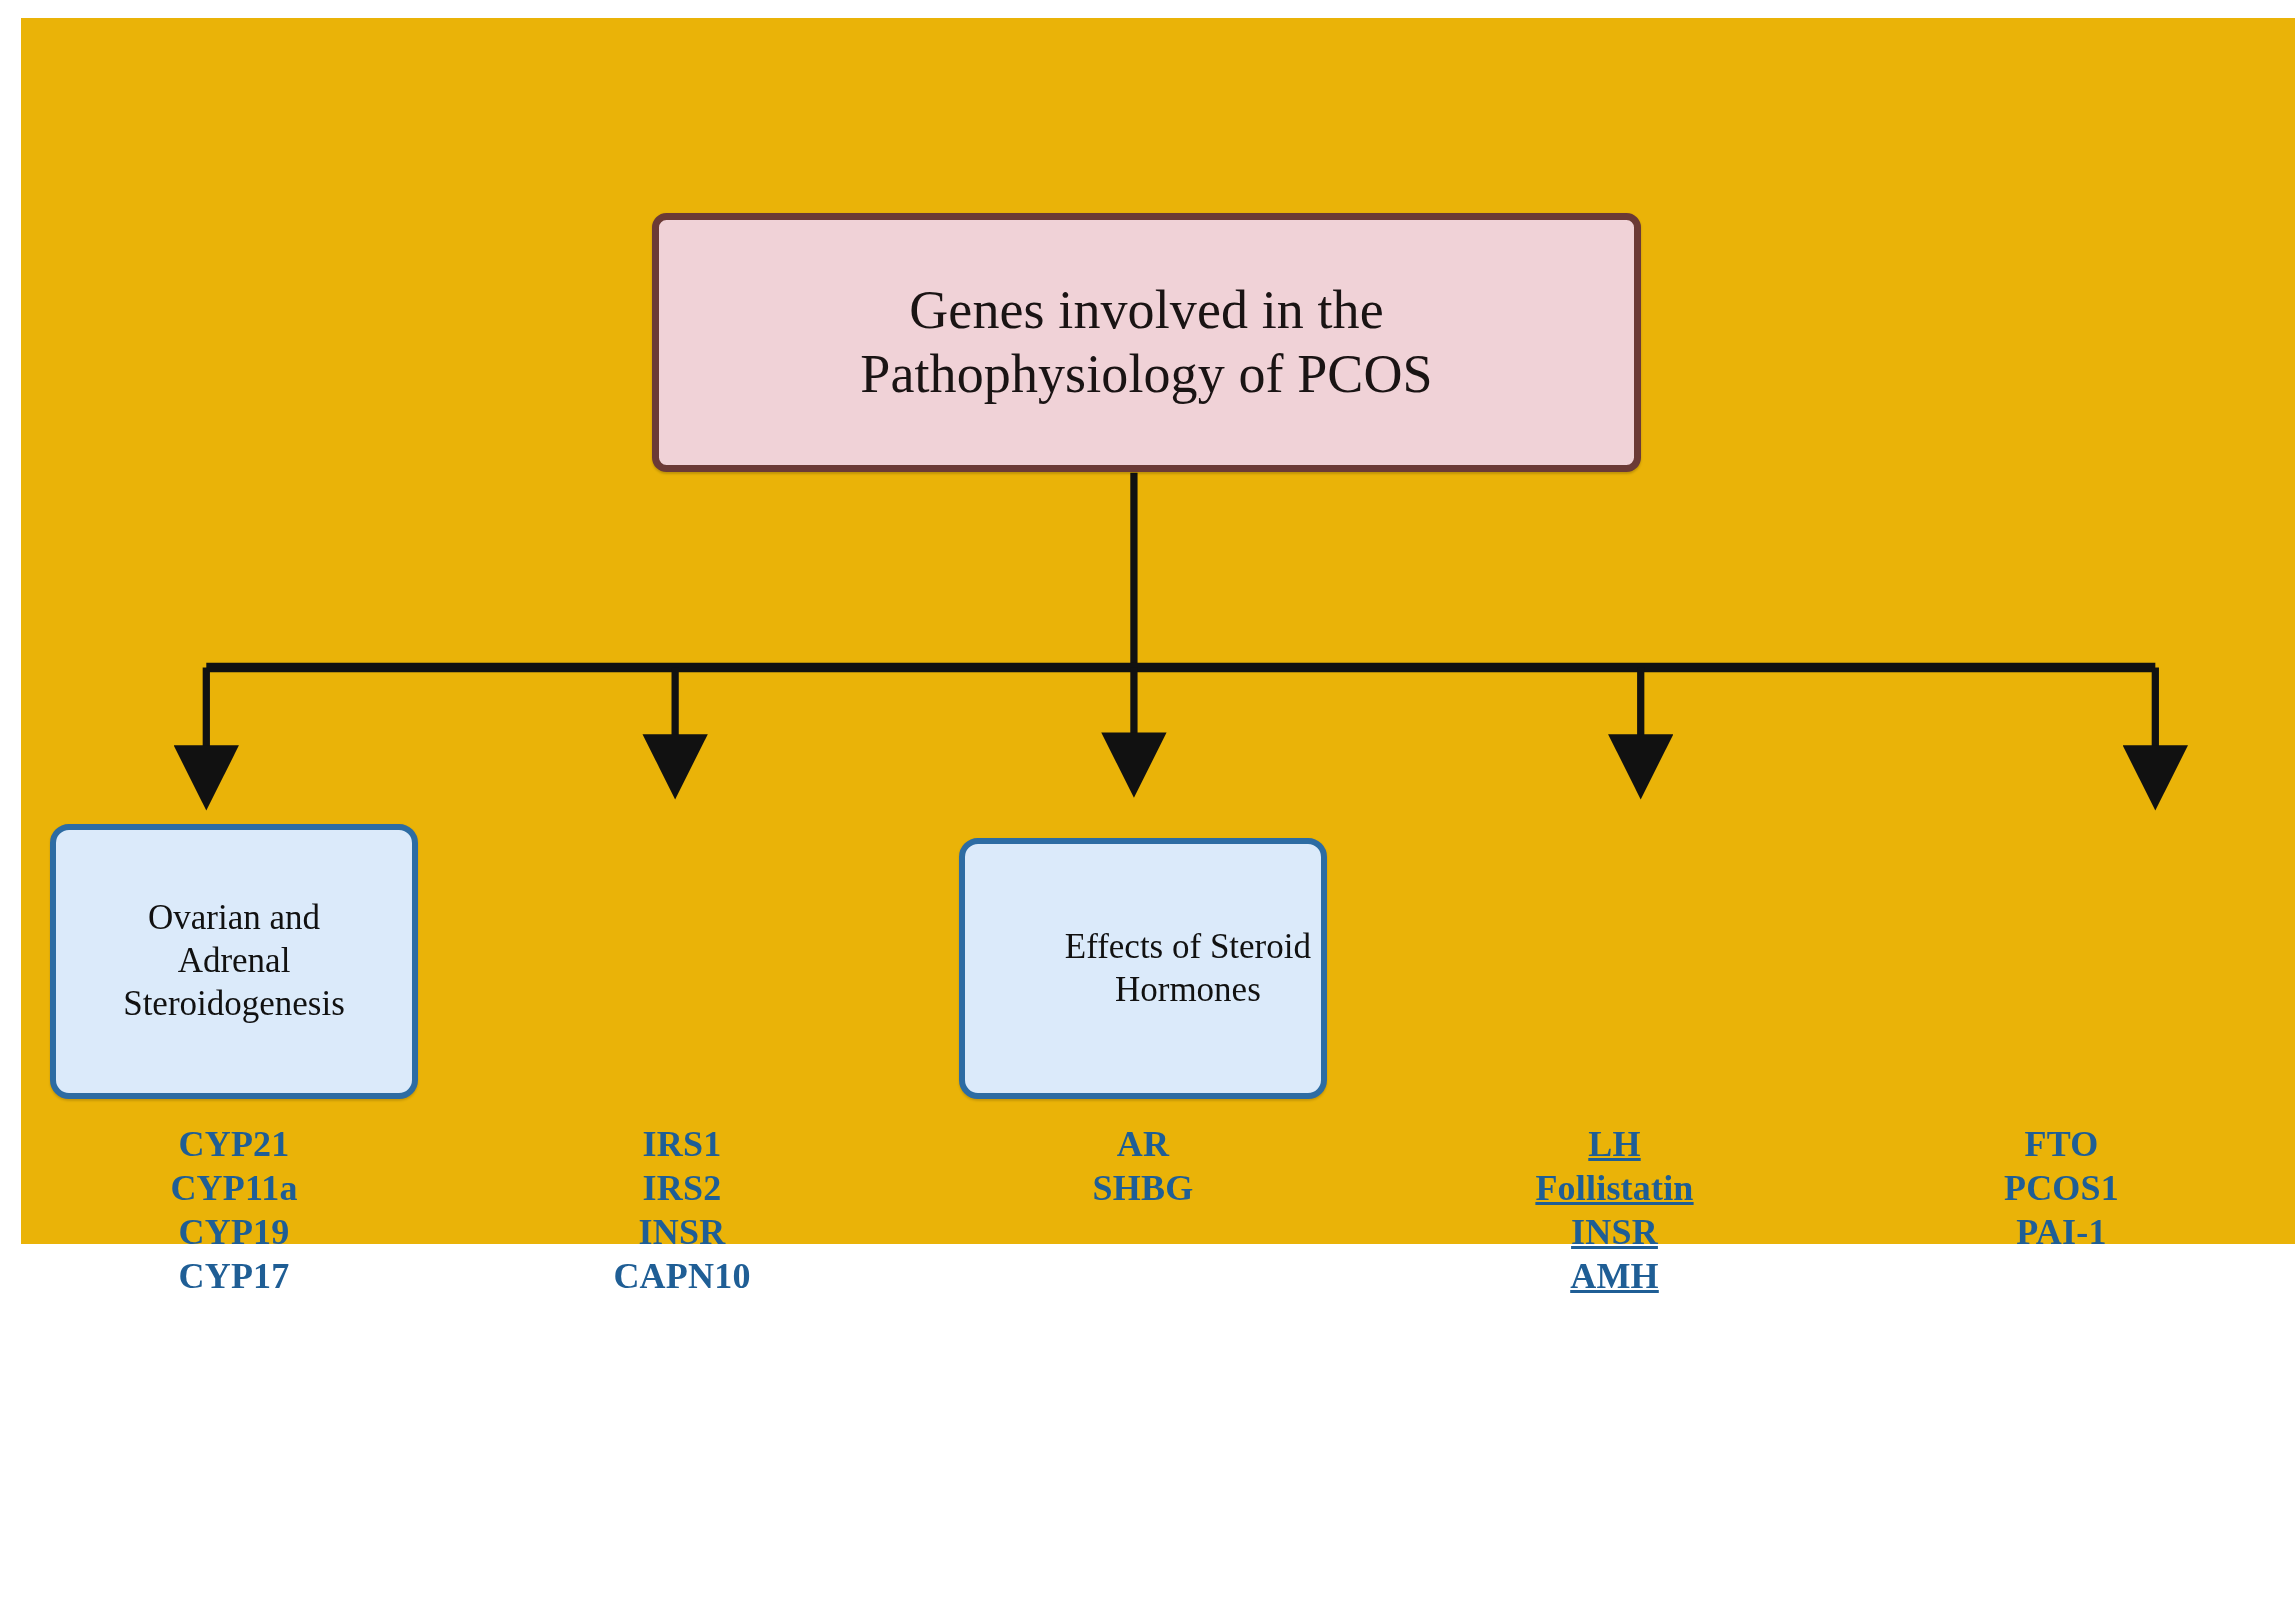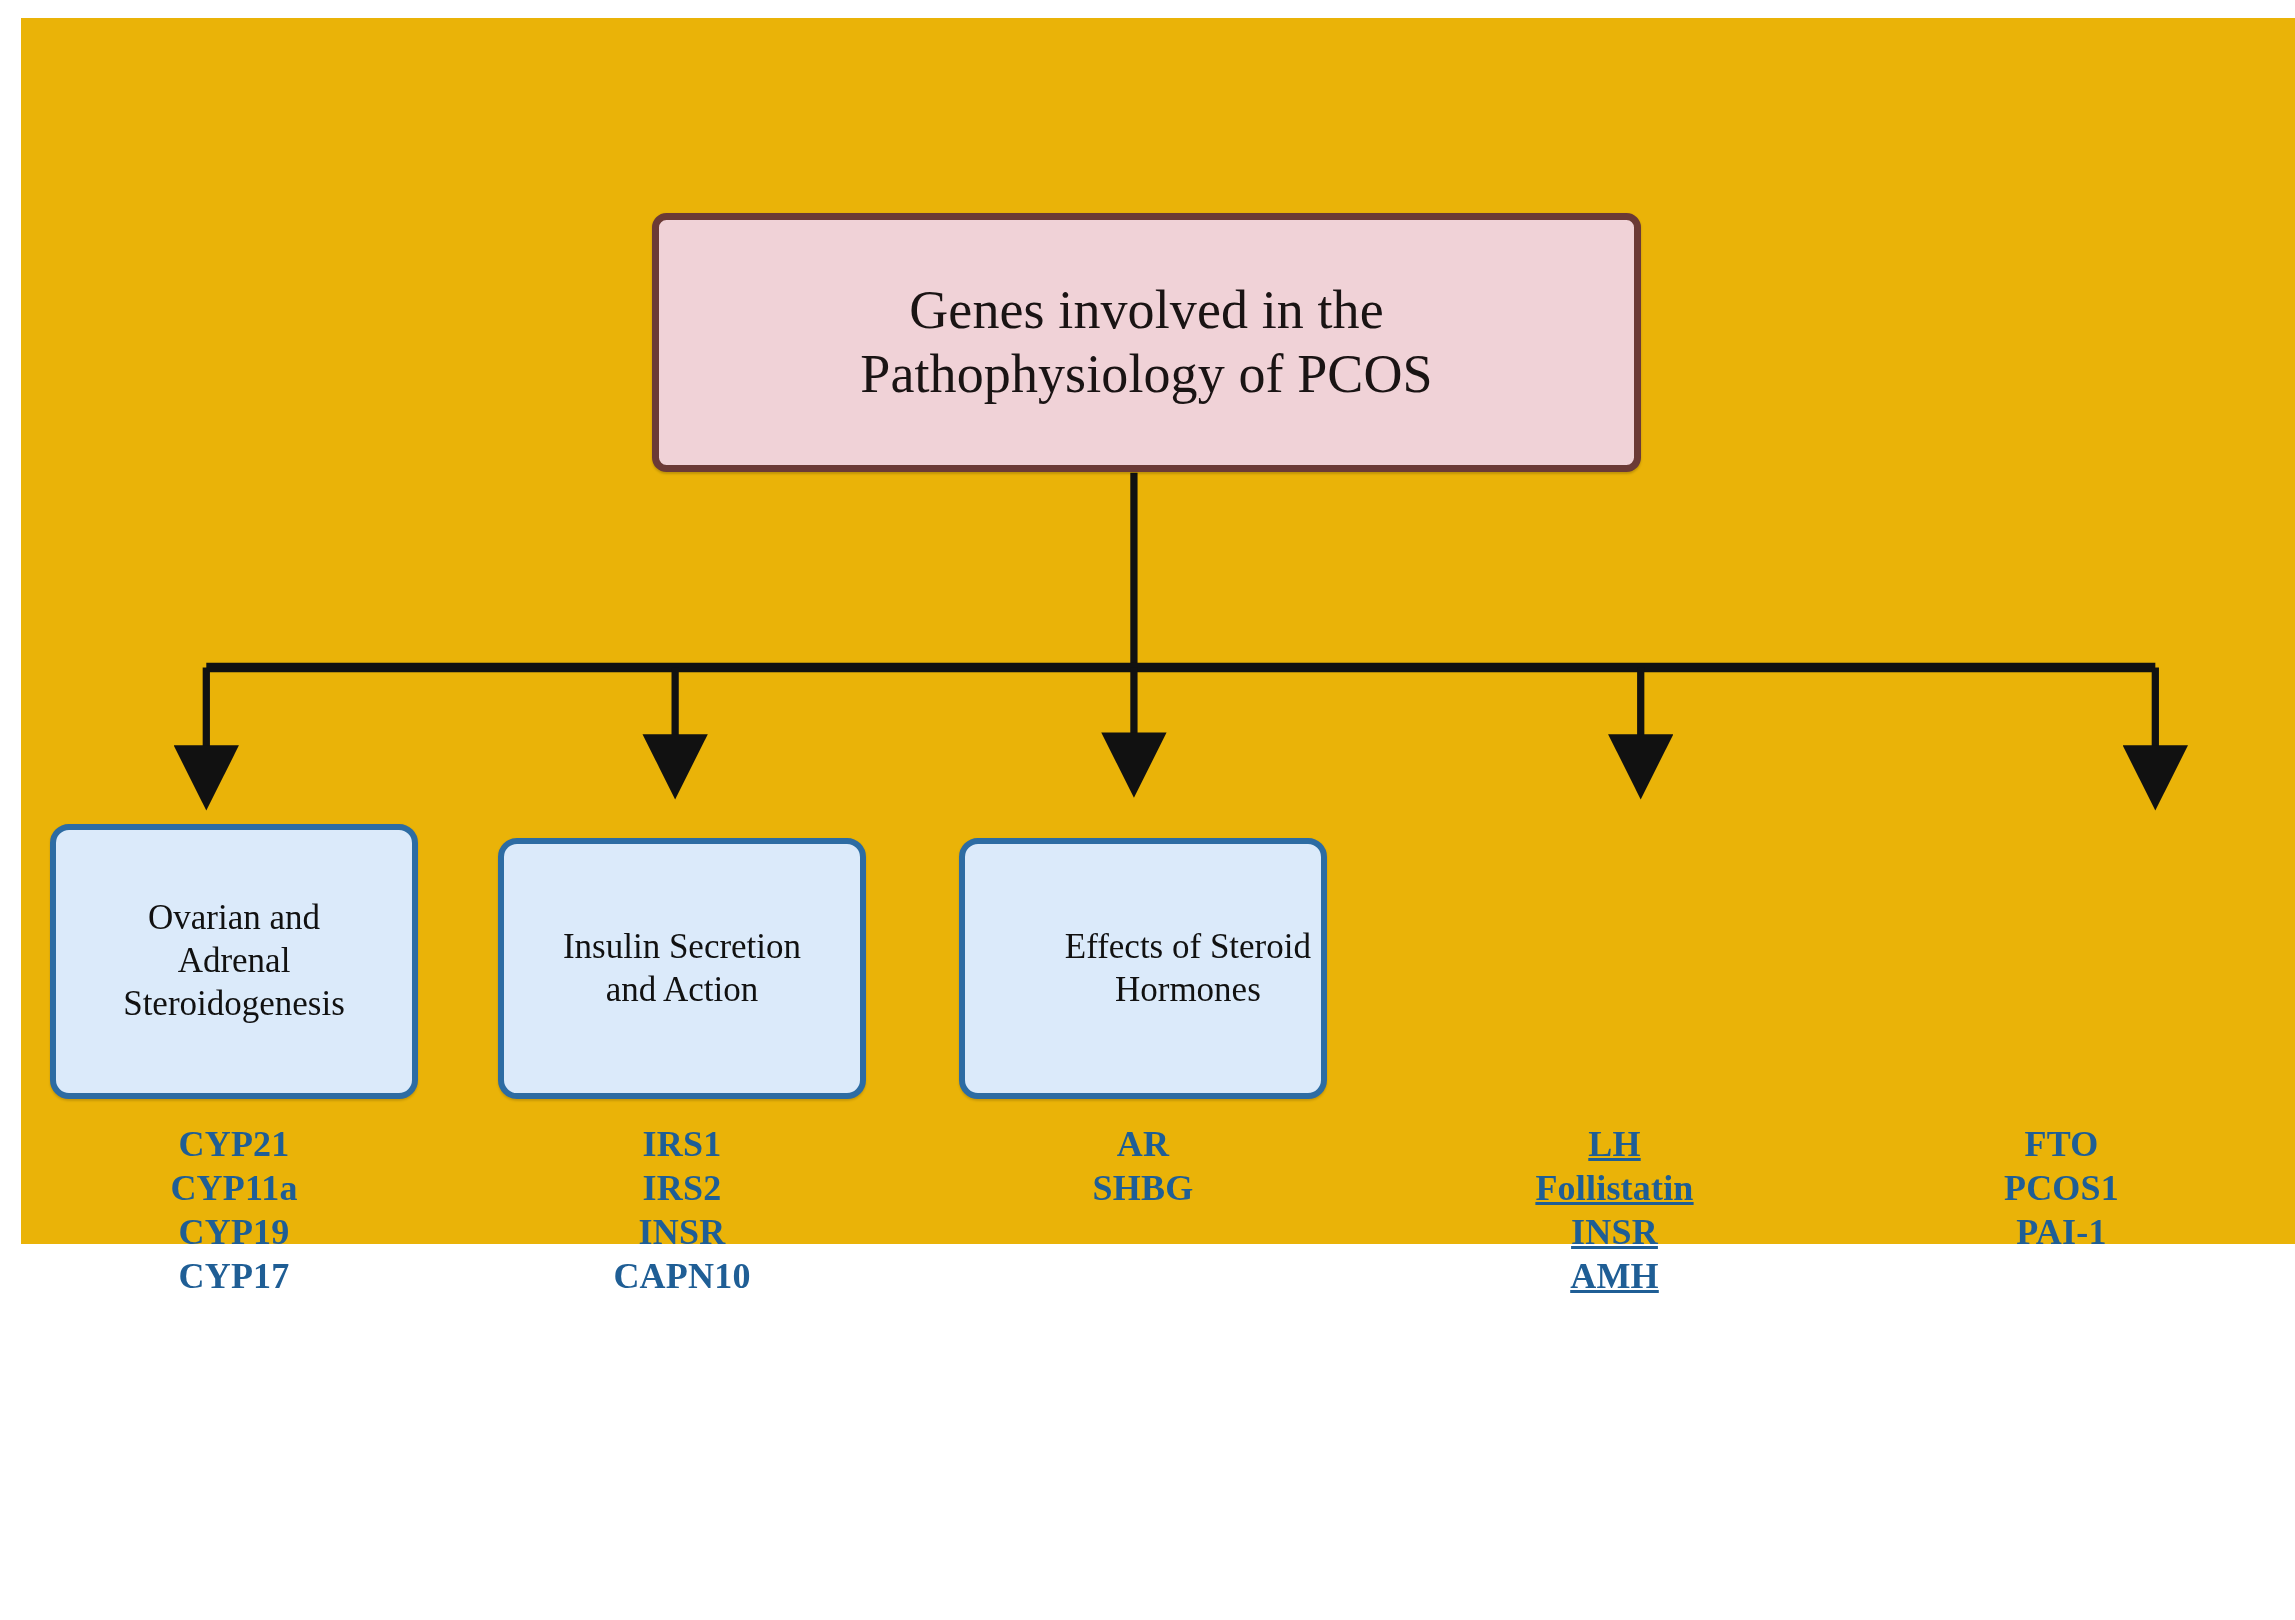--- a/index.html
+++ b/index.html
@@ -70,26 +70,20 @@
       <span>Steroidogenesis</span>
     </div>
   </div>
   <div class="gene-list" style="left:29px;top:1105px;width:368px;">
     <span class="gene">CYP21</span>
     <span class="gene">CYP11a</span>
     <span class="gene">CYP19</span>
     <span class="gene">CYP17</span>
   </div>
 
-  <div class="node cat-box" style="left:477px;top:820px;width:368px;height:261px;">
-    <div class="cat-label">
-      <span>Insulin Secretion</span><br>
-      <span>and Action</span>
-    </div>
-  </div>
   <div class="gene-list" style="left:477px;top:1105px;width:368px;">
     <span class="gene">IRS1</span>
     <span class="gene">IRS2</span>
     <span class="gene">INSR</span>
     <span class="gene">CAPN10</span>
   </div>
 
   <div class="node cat-box" style="left:938px;top:820px;width:368px;height:261px;justify-content:flex-end;">
     <div class="cat-label">
       <span>Effects of Steroid</span><br>

